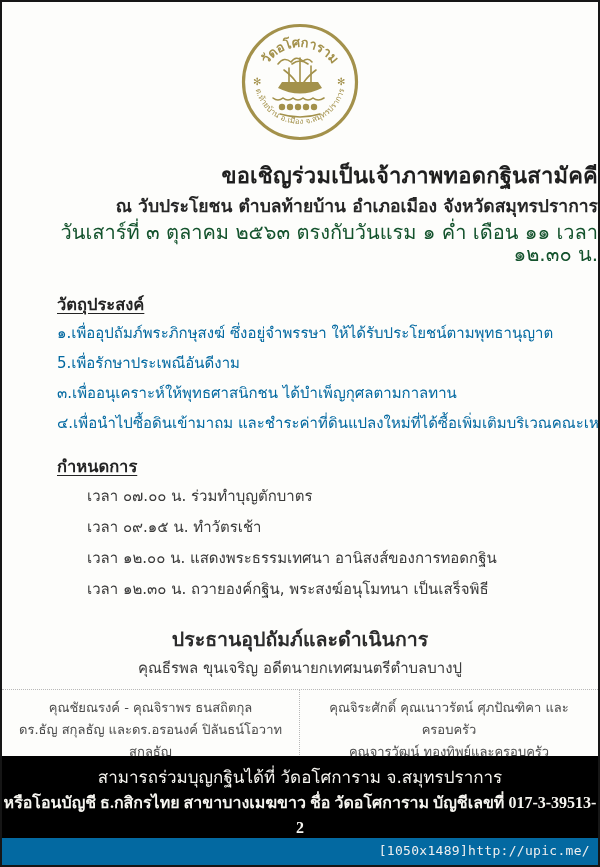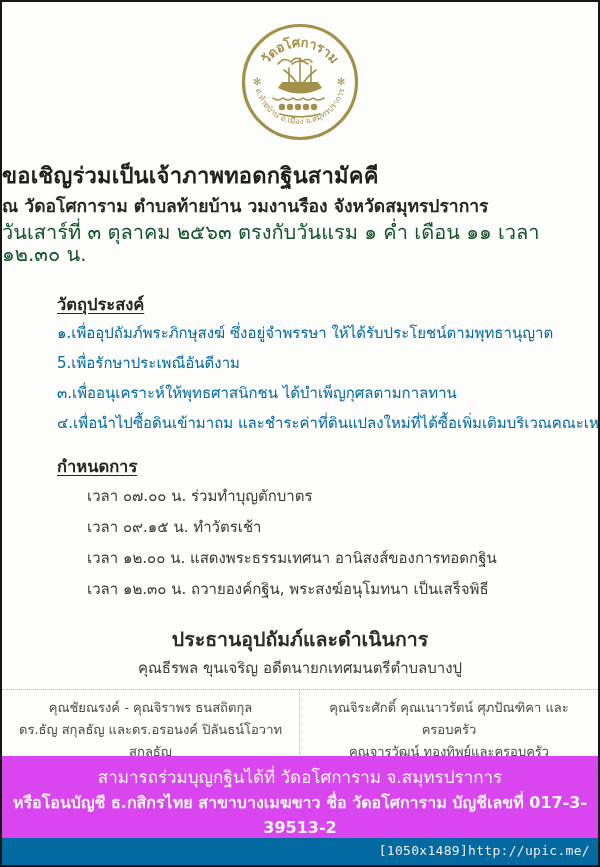--- a/index.html
+++ b/index.html
@@ -4,43 +4,43 @@
 <style>
   * { box-sizing: border-box; }
   html,body { margin:0; padding:0; background:#2a2a2a; }
   .page {
     position:relative; width:600px; height:867px; margin:0 auto;
     background:#fdfdfb; border:2px solid #161616; overflow:hidden;
     font-family:"DejaVu Sans", sans-serif; color:#333;
   }
   .seal-wrap { margin-top:20px; text-align:center; }
   .seal-wrap svg { width:120px; height:120px; }
-  .hdr { text-align:left; }
+  .hdr { text-align:right; }
   .hdr-title   { margin-top:16px; font-size:22px; line-height:28px; font-weight:bold; color:#1f1f1f; letter-spacing:.2px; }
   .hdr-sub     { margin-top:4px;  font-size:17.5px; line-height:24px; font-weight:bold; color:#262626; }
   .hdr-date    { margin-top:3px;  font-size:20px; line-height:22px; color:#14532d; }
   .section { margin-left:55px; margin-right:40px; }
   .sec-head { font-size:16.5px; font-weight:bold; color:#232323; text-decoration:underline; text-underline-offset:3px; }
   .objectives { margin-top:26px; }
   .objectives .item { font-size:15px; line-height:28px; color:#0369a1; margin-top:2px; white-space:nowrap; }
   .schedule { margin-top:16px; }
   .schedule .item { font-size:15px; line-height:27px; color:#3a3a3a; margin-left:30px; margin-top:4px; white-space:nowrap; }
   .chair { text-align:center; margin-top:24px; }
   .chair-head { font-size:19.5px; font-weight:bold; color:#2b2b2b; line-height:26px; }
   .chair-name { font-size:15px; color:#3c3c3c; line-height:24px; margin-top:3px; }
   .dotline { margin-top:9px; border-top:1.5px dotted #b8b8b8; height:0; }
   .cols { display:flex; width:100%; }
   .col { width:50%; padding:7px 6px 10px; text-align:center; font-size:13px; line-height:22px; color:#4a4a4a; }
   .col.left { border-right:1.5px dotted #b8b8b8; }
   .footer {
     position:absolute; left:0; right:0; bottom:27px; height:82px;
-    background:#d946ef; color:#f6f5f0; text-align:center; padding-top:8px;
+    background:#000000; color:#f6f5f0; text-align:center; padding-top:8px;
   }
   .footer .f1 { font-size:17px; line-height:26px; }
-  .footer .f2 { font-size:16px; line-height:25px; font-weight:bold; }
+  .footer .f2 { font-size:16px; line-height:25px; font-weight:bold;font-family:Liberation Serif, serif; }
   .footer .f3 { font-size:16px; line-height:25px; }
   .wm-bar {
     position:absolute; left:0; right:0; bottom:0; height:27px;
     background:#0369a1; color:#efefef; text-align:right;
     font-family:"DejaVu Sans Mono", monospace; font-size:13px; line-height:26px;
     padding-right:8px; letter-spacing:.3px;
   }
 </style>
 </head>
 <body>
@@ -77,21 +77,21 @@
         <circle cx="58" cy="85" r="3.2" fill="#a3914b" stroke="none"></circle>
         <circle cx="66" cy="85" r="3.2" fill="#a3914b" stroke="none"></circle>
         <circle cx="74" cy="85" r="3.2" fill="#a3914b" stroke="none"></circle>
         <path d="M40,92 q20,6 40,0"></path>
       </g>
     </svg>
   </div>
 
   <div class="hdr">
     <div class="hdr-title">ขอเชิญร่วมเป็นเจ้าภาพทอดกฐินสามัคคี</div>
-    <div class="hdr-sub">ณ วัดอโศการาม ตำบลท้ายบ้าน วมงานรือง จังหวัดสมุทรปราการ</div>
+    <div class="hdr-sub">ณ วับประโยชน ตำบลท้ายบ้าน อำเภอเมือง จังหวัดสมุทรปราการ</div>
     <div class="hdr-date">วันเสาร์ที่ ๓ ตุลาคม ๒๕๖๓ ตรงกับวันแรม ๑ ค่ำ เดือน ๑๑ เวลา ๑๒.๓๐ น.</div>
   </div>
 
   <div class="section objectives">
     <div class="sec-head">วัตถุประสงค์</div>
     <div class="item">๑.เพื่ออุปถัมภ์พระภิกษุสงฆ์ ซึ่งอยู่จำพรรษา ให้ได้รับประโยชน์ตามพุทธานุญาต</div>
     <div class="item">5.เพื่อรักษาประเพณีอันดีงาม</div>
     <div class="item">๓.เพื่ออนุเคราะห์ให้พุทธศาสนิกชน ได้บำเพ็ญกุศลตามกาลทาน</div>
     <div class="item">๔.เพื่อนำไปซื้อดินเข้ามาถม และชำระค่าที่ดินแปลงใหม่ที่ได้ซื้อเพิ่มเติมบริเวณคณะเหนือ</div>
   </div>

